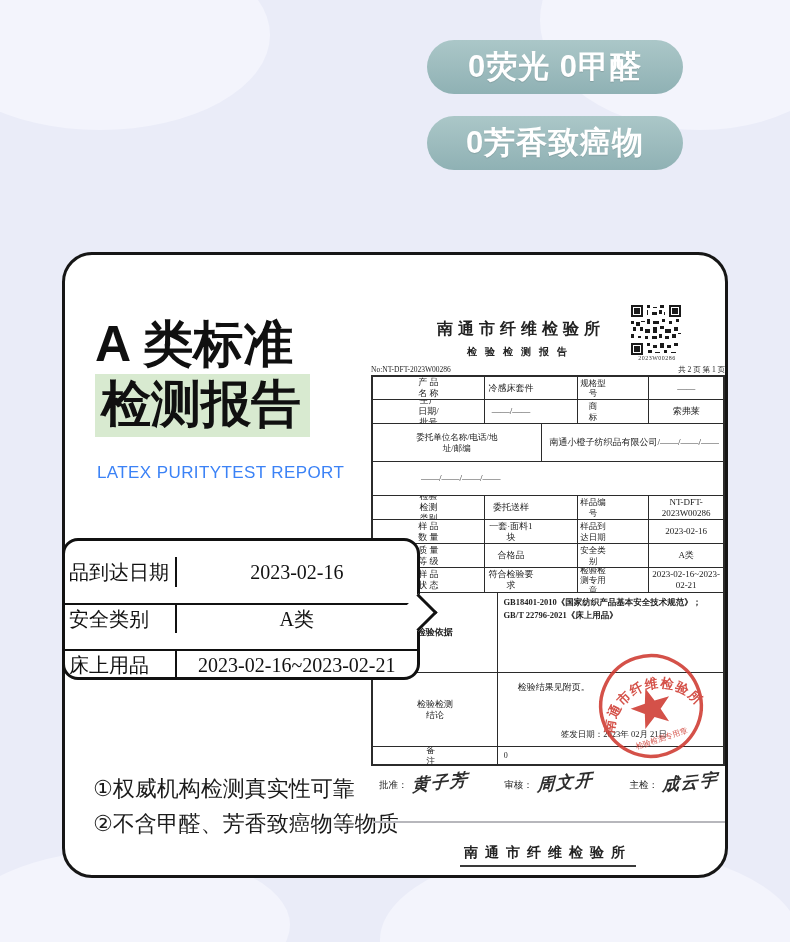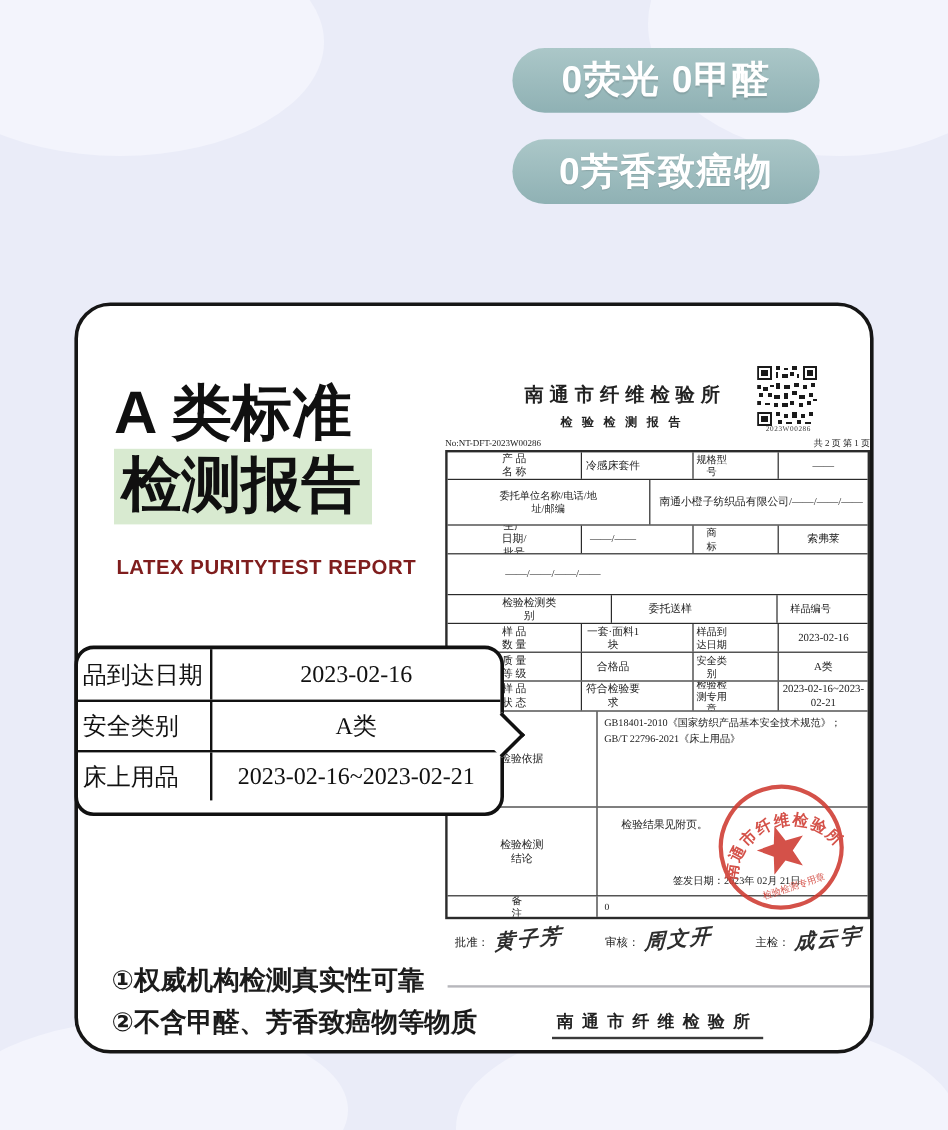--- a/index.html
+++ b/index.html
@@ -10,42 +10,42 @@
   .main-title{position:absolute;left:88px;top:20px;font-size:58px;font-weight:900;line-height:78px;letter-spacing:2px;color:#131313;}
   .badges{position:absolute;left:427px;top:40px;width:256px;}
   .badge{height:54px;border-radius:28px;margin-bottom:22px;display:flex;align-items:center;justify-content:center;
          background:linear-gradient(180deg,var(--badge1,#abc7c8),var(--badge2,#8fb1b4));
          color:#fff;font-size:31px;font-weight:700;letter-spacing:1px;text-shadow:0 1px 1px rgba(0,0,0,.12);}
   
   .card{position:absolute;left:62px;top:252px;width:660px;height:620px;background:#fff;
         border:3px solid #161616;border-radius:30px;}
   .headline{position:absolute;left:30px;top:60px;font-size:50px;font-weight:900;color:#101010;line-height:1.18;}
   .hl2{display:inline-block;background:var(--green,#d8ead0);padding:1px 9px 3px 6px;margin-top:0;}
-  .subtitle{position:absolute;left:32px;top:208px;font-size:17px;font-weight:700;letter-spacing:.4px;color:#7f1d1d;}
-  .notes{position:absolute;left:28px;top:544px;font-size:22px;font-weight:700;line-height:35px;color:#1b1b1b;}
+  .subtitle{position:absolute;left:32px;top:208px;font-size:17px;font-weight:400;letter-spacing:.4px;color:#3b82f6;}
+  .notes{position:absolute;left:28px;top:516px;font-size:22px;font-weight:400;line-height:35px;color:#1b1b1b;}
   .connector{position:absolute;left:308px;top:566px;width:352px;height:2px;background:#b7b7bc;}
   
   .report{position:absolute;left:306px;top:56px;width:354px;height:562px;
           font-family:"Liberation Serif","DejaVu Serif",serif;color:#222;}
   .r-org{position:absolute;left:0;top:8px;width:300px;text-align:center;font-size:16px;font-weight:700;letter-spacing:5px;}
   .r-doctitle{position:absolute;left:0;top:34px;width:300px;text-align:center;font-size:10px;font-weight:700;letter-spacing:8px;}
   .r-noline{position:absolute;left:0;top:54px;width:354px;display:flex;justify-content:space-between;font-size:7.5px;}
   .qr{position:absolute;right:42px;top:-6px;width:52px;text-align:center;}
   .qr svg{width:50px;height:50px;display:block;}
   .qr-label{font-size:6px;letter-spacing:.5px;color:#333;}
   .rt{position:absolute;left:0;top:64px;width:354px;border:2px solid #2b2b2b;box-sizing:border-box;background:#fff;}
   .rt-row{display:flex;border-top:1px solid #2b2b2b;box-sizing:border-box;}
   .rt-row:first-child{border-top:none;}
   .cell{box-sizing:border-box;border-left:1px solid #2b2b2b;display:flex;align-items:center;justify-content:center;
         text-align:center;font-size:9px;line-height:1.2;overflow:hidden;padding:0 2px;margin-left:40px;}
   .cell:first-child{border-left:none;}
   .w1{width:16%}.w2{width:28%}.w3{width:16%;font-size:8.5px}.w4{width:40%}
   .wL{width:32.5%;font-size:8.5px}.wV{width:67.5%;justify-content:flex-start;text-align:left;padding-left:8px;}
   .h22{height:22px}.h24{height:24px}.h38{height:38px}.h34{height:34px}.h25{height:25px}
-  .basis-row{height:80px}.basis-row .cell{align-items:flex-start;}
+  .basis-row{height:80px}.basis-row .cell{align-items:flex-start;font-weight:bold;}
   .basis-label{align-items:center !important;}
   .basis-text{width:84%;justify-content:flex-start;text-align:left;font-size:8.5px;padding:3px 6px;line-height:1.5;}
   .concl-row{height:74px}
   .concl-content{width:84%;position:relative;}
   .concl-text{position:absolute;left:20px;top:9px;font-size:9px;}
   .issue-date{position:absolute;right:56px;bottom:7px;font-size:8.5px;}
   .remark-row{height:18px}
   .remark-label{letter-spacing:8px;}
   .remark-val{width:84%;justify-content:flex-start;text-align:left;padding-left:6px;font-size:8px;}
   .sig-row{position:absolute;left:8px;top:460px;width:340px;display:flex;justify-content:space-between;align-items:center;}
@@ -54,21 +54,21 @@
             transform:rotate(-6deg) skewX(-8deg);letter-spacing:2px;font-family:"DejaVu Serif",serif;}
   .r-footer{position:absolute;left:0;top:532px;width:354px;text-align:center;}
   .r-footer span{display:inline-block;font-size:14px;font-weight:700;letter-spacing:7px;
                  border-bottom:2px solid #3a3a3a;padding:0 4px 3px 4px;}
   .stamp{position:absolute;left:222px;top:337px;width:116px;height:116px;color:var(--red,#cf3a30);
          transform:rotate(-18deg);opacity:.88;z-index:4;}
   
   .callout{position:absolute;left:-3px;top:283px;width:358px;height:142px;background:#fff;
            border:3px solid #111;border-radius:16px;z-index:6;box-sizing:border-box;
            font-family:"Liberation Serif","DejaVu Serif",serif;}
-  .co-row{display:flex;height:42px;border-top:2px solid #111;box-sizing:border-box;}
+  .co-row{display:flex;height:30px;border-top:2px solid #111;box-sizing:border-box;margin-top:16px;}
   .co-row:first-child{border-top:none;}
   .co-label{width:30%;border-right:2px solid #111;display:flex;align-items:center;
             font-size:20px;padding-left:4px;white-space:nowrap;overflow:hidden;color:#111;}
   .co-val{flex:1;display:flex;align-items:center;justify-content:center;font-size:20px;color:#111;}
   .co-arrow{position:absolute;right:-15px;top:58px;width:24px;height:24px;background:#fff;
             border-top:3px solid #111;border-right:3px solid #111;transform:rotate(45deg);z-index:7;}
 </style>
 </head>
 <body>
 
@@ -159,37 +159,38 @@
         <span>共 2 页 第 1 页</span>
       </div>
 
       <div class="rt">
         <div class="rt-row h22">
           <div class="cell w1">产 品 名 称</div>
           <div class="cell w2">冷感床套件</div>
           <div class="cell w3">规格型号</div>
           <div class="cell w4">——</div>
         </div>
-        <div class="rt-row h38">
-          <div class="cell wL">委托单位名称/电话/地址/邮编</div>
-          <div class="cell wV">南通小橙子纺织品有限公司/——/——/——</div>
-        </div>
         <div class="rt-row h24">
           <div class="cell w1">生产日期/批号</div>
           <div class="cell w2">——/——</div>
           <div class="cell w3">商　　标</div>
           <div class="cell w4">索弗莱</div>
         </div>
+        <div class="rt-row h38">
+          <div class="cell wL">委托单位名称/电话/地址/邮编</div>
+          <div class="cell wV">南通小橙子纺织品有限公司/——/——/——</div>
+        </div>
         <div class="rt-row h34">
           <div class="cell wV">——/——/——/——</div>
         </div>
         <div class="rt-row h24">
           <div class="cell w1">检验检测类别</div>
           <div class="cell w2">委托送样</div>
           <div class="cell w3">样品编号</div>
+          <div class="cell w4">NT-DFT-2023W00286</div>
         </div>
         <div class="rt-row h24">
           <div class="cell w1">样 品 数 量</div>
           <div class="cell w2">一套·面料1块</div>
           <div class="cell w3">样品到达日期</div>
           <div class="cell w4">2023-02-16</div>
         </div>
         <div class="rt-row h24">
           <div class="cell w1">质 量 等 级</div>
           <div class="cell w2">合格品</div>

